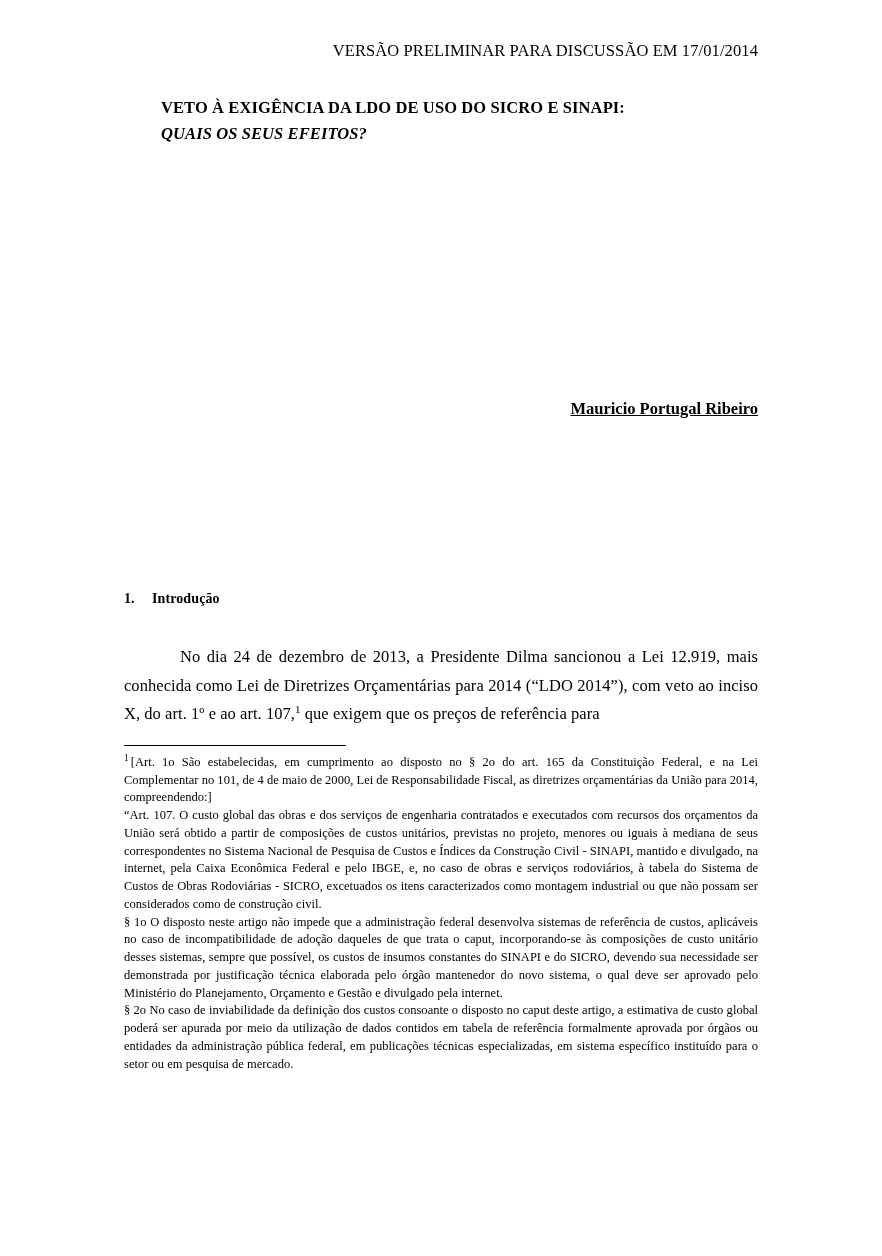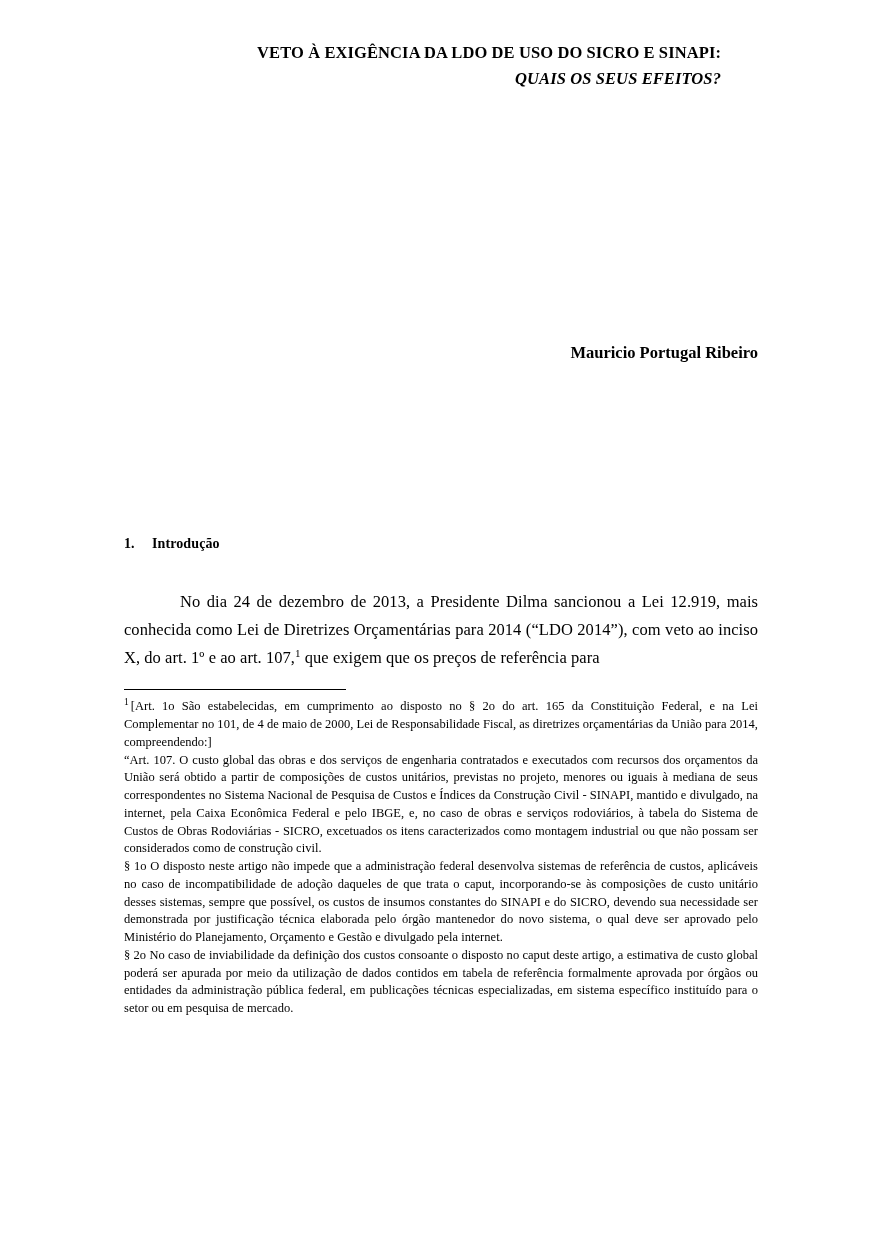--- a/index.html
+++ b/index.html
@@ -29,38 +29,39 @@
     width: 634px;
   }
   .header-line {
     text-align: right;
     font-size: 16.5px;
     letter-spacing: 0.1px;
     line-height: 1.3;
     margin-bottom: 34px;
   }
   .doc-title {
-    text-align: right;
+    text-align: left;
     font-weight: bold;
     font-size: 16.5px;
     line-height: 1.55;
     letter-spacing: 0.1px;
     margin: 0 auto;
     width: 560px;
   }
   .title-line2 {
     display: block;
     font-style: italic;
   }
   .authors {
     margin-top: 249px;
     text-align: right;
     font-weight: bold;
     font-size: 16.5px;
     line-height: 1.55;
+    text-decoration: underline;
   }
   .section-heading {
     margin-top: 170px;
     font-weight: bold;
     font-size: 14px;
     letter-spacing: 0.1px;
   }
   .section-heading .num {
     display: inline-block;
     width: 28px;
@@ -101,20 +102,21 @@
     line-height: 0;
     margin-right: 2px;
   }
 </style>
 </head>
 <body>
 
 <div class="page">
   <div class="content">
 
+    <div class="header-line">VERSÃO PRELIMINAR PARA DISCUSSÃO EM 17/01/2014</div>
 
     <div class="doc-title">
       <span class="title-line1">VETO À EXIGÊNCIA DA LDO DE USO DO SICRO E SINAPI:</span>
       <span class="title-line2">QUAIS OS SEUS EFEITOS?</span>
     </div>
 
     <div class="authors">
       <div>Mauricio Portugal Ribeiro</div>
     </div>
 

